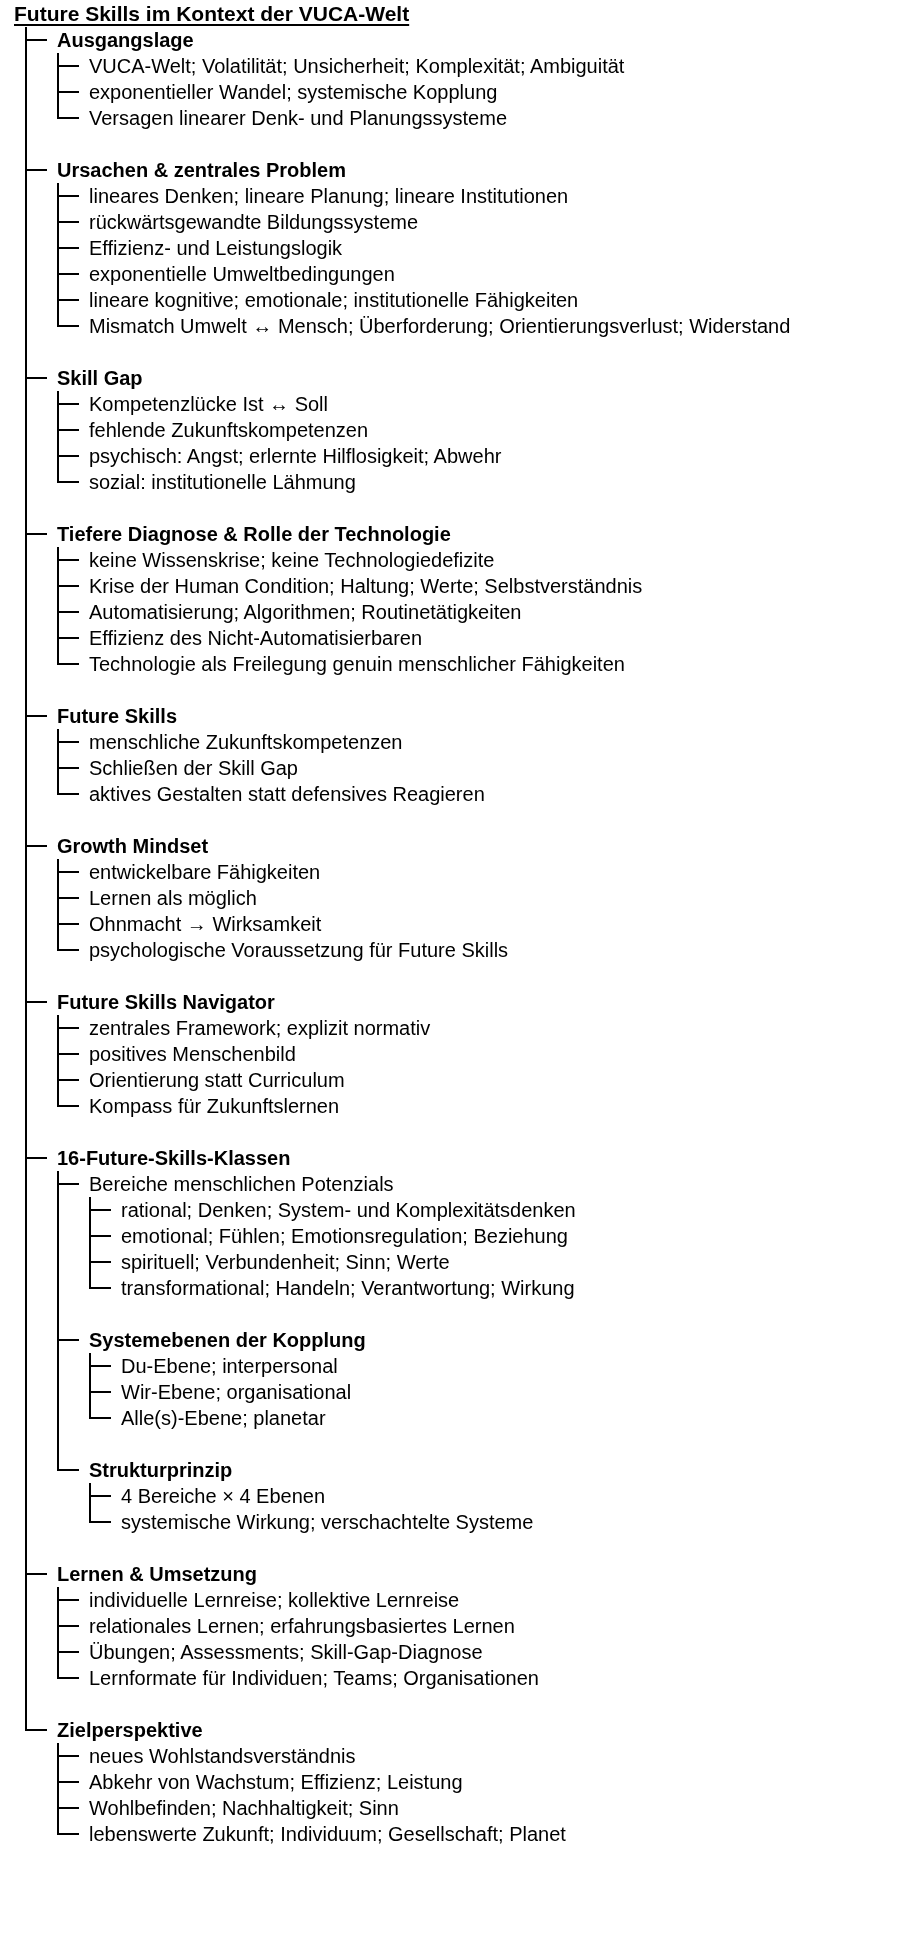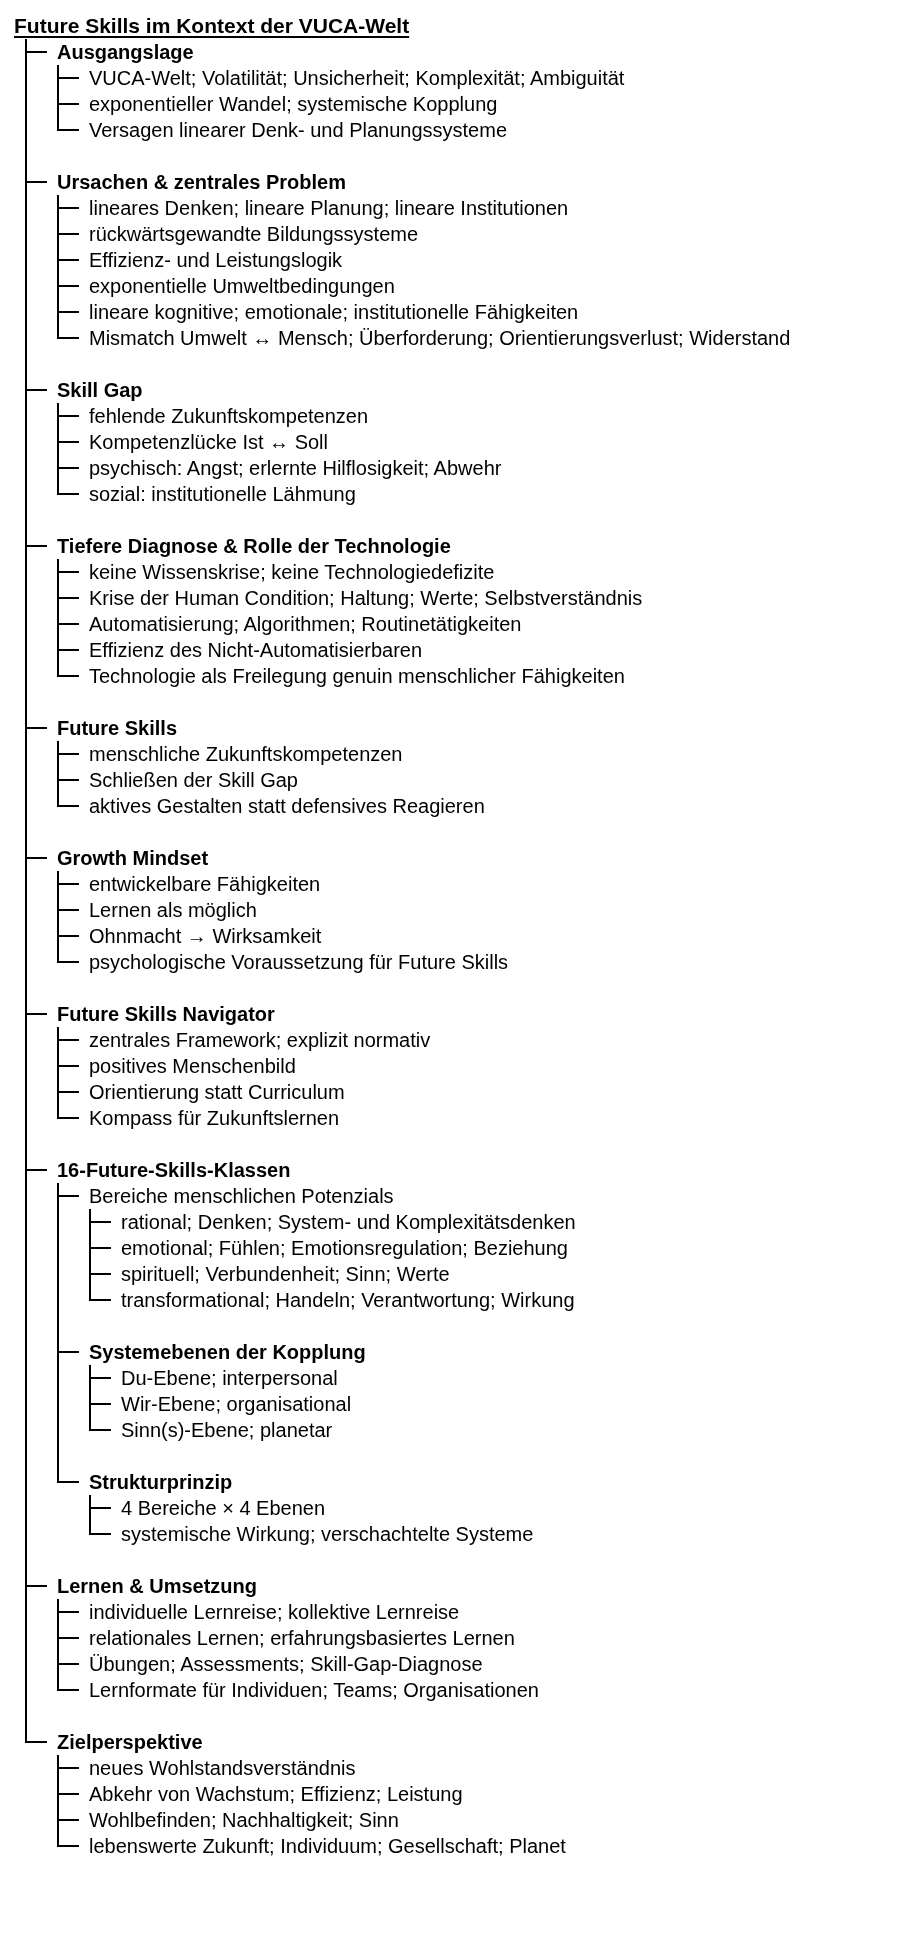--- a/index.html
+++ b/index.html
@@ -10,21 +10,20 @@
   html,body{margin:0;padding:0;}
   body{
     width:920px;
     height:1940px;
     background:var(--bg);
     color:var(--fg);
     font-family:"Liberation Sans", sans-serif;
     overflow:hidden;
   }
   .page{
-    padding-top:12px;
   }
   .title{
     margin:0 0 0 14px;
     font-size:21px;
     font-weight:bold;
     line-height:27px;
     text-decoration:underline;
     text-decoration-thickness:2px;
     text-underline-offset:3px;
     white-space:nowrap;
@@ -98,22 +97,22 @@
       <li><span class="node-label bold">Ursachen &amp; zentrales Problem</span><ul>
           <li><span class="node-label">lineares Denken; lineare Planung; lineare Institutionen</span></li>
           <li><span class="node-label">rückwärtsgewandte Bildungssysteme</span></li>
           <li><span class="node-label">Effizienz- und Leistungslogik</span></li>
           <li><span class="node-label">exponentielle Umweltbedingungen</span></li>
           <li><span class="node-label">lineare kognitive; emotionale; institutionelle Fähigkeiten</span></li>
           <li><span class="node-label">Mismatch Umwelt ↔ Mensch; Überforderung; Orientierungsverlust; Widerstand</span></li>
         </ul></li>
       <li class="spacer"></li>
       <li><span class="node-label bold">Skill Gap</span><ul>
+          <li><span class="node-label">Kompetenzlücke Ist ↔ Soll</span></li>
           <li><span class="node-label">fehlende Zukunftskompetenzen</span></li>
-          <li><span class="node-label">Kompetenzlücke Ist ↔ Soll</span></li>
           <li><span class="node-label">psychisch: Angst; erlernte Hilflosigkeit; Abwehr</span></li>
           <li><span class="node-label">sozial: institutionelle Lähmung</span></li>
         </ul></li>
       <li class="spacer"></li>
       <li><span class="node-label bold">Tiefere Diagnose &amp; Rolle der Technologie</span><ul>
           <li><span class="node-label">keine Wissenskrise; keine Technologiedefizite</span></li>
           <li><span class="node-label">Krise der Human Condition; Haltung; Werte; Selbstverständnis</span></li>
           <li><span class="node-label">Automatisierung; Algorithmen; Routinetätigkeiten</span></li>
           <li><span class="node-label">Effizienz des Nicht-Automatisierbaren</span></li>
           <li><span class="node-label">Technologie als Freilegung genuin menschlicher Fähigkeiten</span></li>
@@ -143,21 +142,21 @@
           <li><span class="node-label">Bereiche menschlichen Potenzials</span><ul>
               <li><span class="node-label">rational; Denken; System- und Komplexitätsdenken</span></li>
               <li><span class="node-label">emotional; Fühlen; Emotionsregulation; Beziehung</span></li>
               <li><span class="node-label">spirituell; Verbundenheit; Sinn; Werte</span></li>
               <li><span class="node-label">transformational; Handeln; Verantwortung; Wirkung</span></li>
             </ul></li>
           <li class="spacer"></li>
           <li><span class="node-label bold">Systemebenen der Kopplung</span><ul>
               <li><span class="node-label">Du-Ebene; interpersonal</span></li>
               <li><span class="node-label">Wir-Ebene; organisational</span></li>
-              <li><span class="node-label">Sinn(s)-Ebene; planetar</span></li>
+              <li><span class="node-label">Alle(s)-Ebene; planetar</span></li>
             </ul></li>
           <li class="spacer"></li>
           <li><span class="node-label bold">Strukturprinzip</span><ul>
               <li><span class="node-label">4 Bereiche × 4 Ebenen</span></li>
               <li><span class="node-label">systemische Wirkung; verschachtelte Systeme</span></li>
             </ul></li>
         </ul></li>
       <li class="spacer"></li>
       <li><span class="node-label bold">Lernen &amp; Umsetzung</span><ul>
           <li><span class="node-label">individuelle Lernreise; kollektive Lernreise</span></li>

